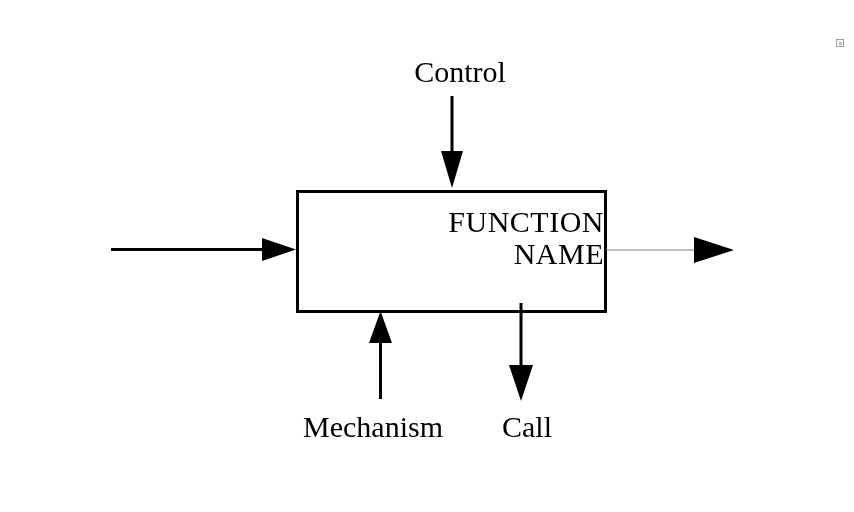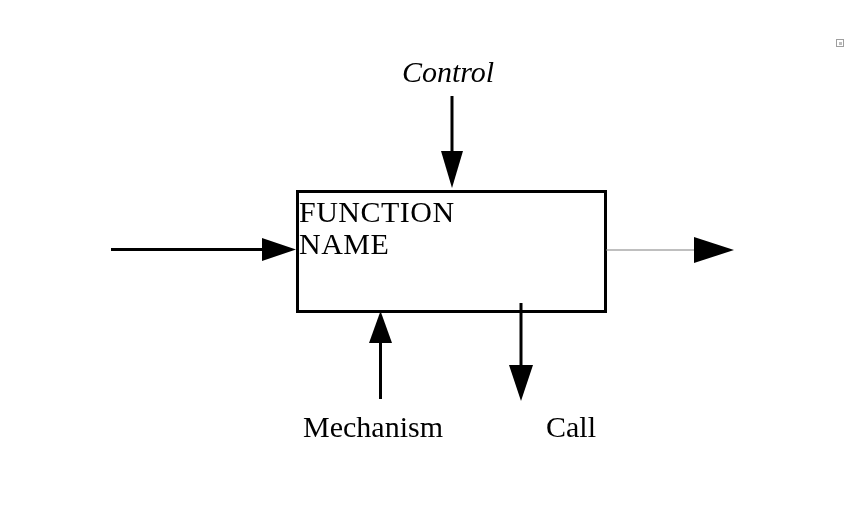--- a/index.html
+++ b/index.html
@@ -27,39 +27,39 @@
   .function-box {
     position: absolute;
     left: 296px;
     top: 190px;
     width: 311px;
     height: 123px;
     box-sizing: border-box;
     border: 3px solid #000000;
     background: transparent;
     z-index: 1;
-    text-align: left;
-    padding-top: 3px;
+    text-align: right;
+    padding-top: 13px;
     font-size: 30px;
     line-height: 32px;
     letter-spacing: 0.5px;
   }
   .lbl {
     position: absolute;
     transform: translate(-50%, -50%);
     font-size: 30px;
     line-height: 1;
     white-space: nowrap;
     z-index: 3;
   }
-  .lbl-control   { left: 448px; top: 72px; font-style: italic;  }
+  .lbl-control   { left: 460px; top: 72px;  }
   .lbl-input     { left: 63px;  top: 250px; }
   .lbl-output    { left: 790px; top: 250px; }
   .lbl-mechanism { left: 373px; top: 427px; }
-  .lbl-call      { left: 527px; top: 427px; margin-left: 44px; }
+  .lbl-call      { left: 527px; top: 427px; }
   .corner-handle {
     position: absolute;
     left: 836px;
     top: 39px;
     width: 8px;
     height: 8px;
     box-sizing: border-box;
     border: 1px solid #9e9e9e;
     background: #ffffff;
     display: flex;

